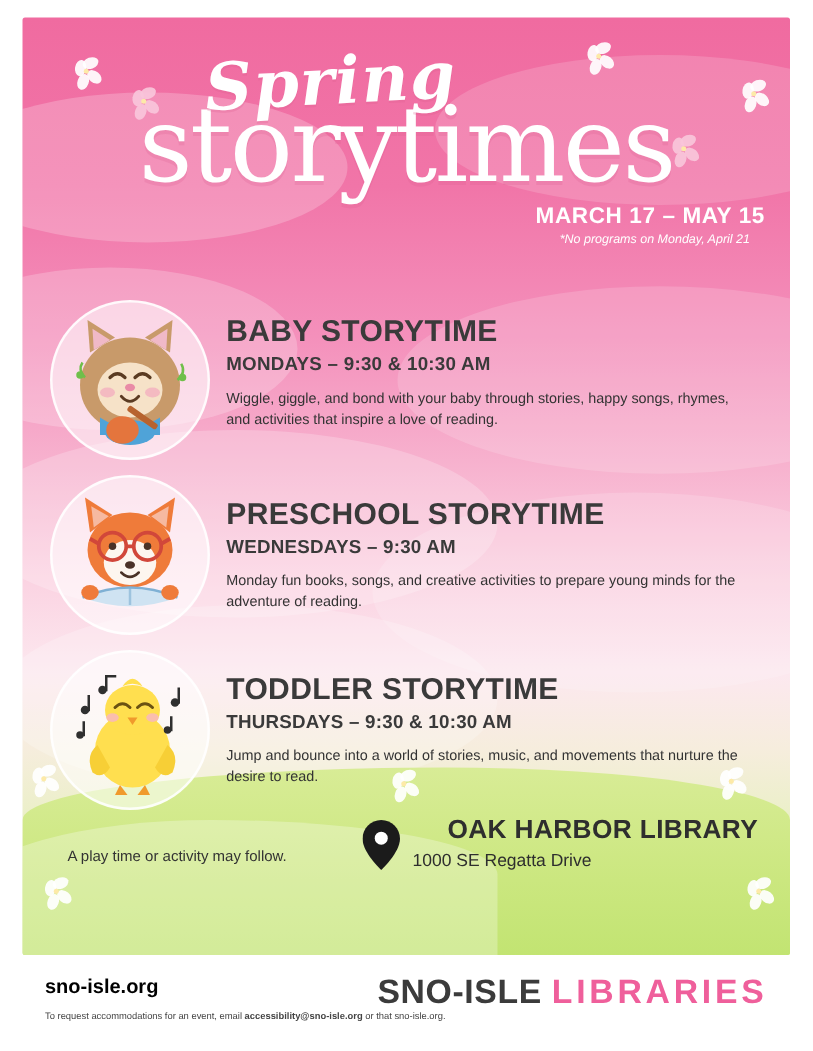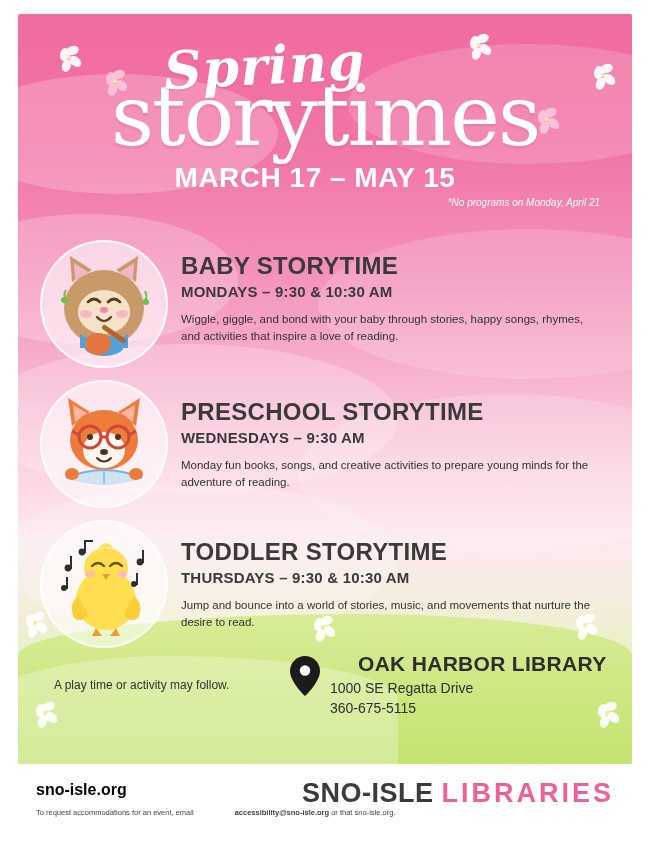--- a/index.html
+++ b/index.html
@@ -68,22 +68,22 @@
     font-family:"DejaVu Serif", serif;
     font-weight:normal;
     font-size:84px;
     color:#ffffff;
     line-height:.86;
     letter-spacing:-2px;
     margin-top:-12px;
     text-shadow:0 3px 0 rgba(220,90,140,0.22);
   }
   .daterange{
-    margin-top:10px;text-align:center;padding-right:20px;
-    font-size:28px;font-weight:bold;color:#ffffff;letter-spacing:.5px;
+    margin-top:10px;text-align:right;padding-right:20px;
+    font-size:18px;font-weight:bold;color:#ffffff;letter-spacing:.5px;
   }
   .note{
     text-align:right;padding-right:32px;margin-top:3px;
     font-size:10px;font-style:italic;color:#ffffff;
   }
   
   .programs{position:absolute;left:18px;top:236px;width:614px;}
   .prog{position:relative;height:140px;}
   .circle{
     position:absolute;left:22px;top:4px;width:124px;height:124px;
@@ -122,21 +122,21 @@
   
   .bottom{
     position:absolute;left:0;top:766px;width:650px;height:75px;background:#ffffff;
   }
   .url{
     position:absolute;left:36px;top:15px;font-size:16px;font-weight:bold;color:#000000;text-align:right;
   }
   .access{
     position:absolute;left:36px;top:42px;font-size:7.5px;color:#444;
   }
-  .access b{font-weight:bold;margin-left:39px;}
+  .access b{font-weight:bold;}
   .brand{
     position:absolute;right:36px;top:12px;font-size:27px;letter-spacing:.5px;
   }
   .brand .s1{font-weight:bold;color:#3b3b3b;}
   .brand .s2{color:#ef5f9b;letter-spacing:3px;font-weight:bold;}
   
   .art{position:absolute;left:0;top:0;width:124px;height:124px;}
 </style>
 </head>
 <body>
@@ -344,21 +344,20 @@
 
   <div class="playtime">A play time or activity may follow.</div>
 
   <div class="location">
     <svg class="pin" viewBox="0 0 30 40">
       <path d="M15 0 C6.7 0 0 6.7 0 15 c0 11 15 25 15 25 s15 -14 15 -25 C30 6.7 23.3 0 15 0 z" fill="#1b1b1b"></path>
       <circle cx="15" cy="14.5" r="5.2" fill="#ffffff"></circle>
     </svg>
     <div class="loc-title">OAK HARBOR LIBRARY</div>
     <div class="loc-line">1000 SE Regatta Drive</div>
-    <div class="loc-line">360-675-5115</div>
   </div>
 
   <div class="bottom">
     <div class="url">sno-isle.org</div>
     <div class="access">
       <span>To request accommodations for an event, email </span><b>accessibility@sno-isle.org</b><span> or that sno-isle.org.</span>
     </div>
     <div class="brand">
       <span class="s1">SNO-ISLE</span>
       <span class="s2">LIBRARIES</span>

